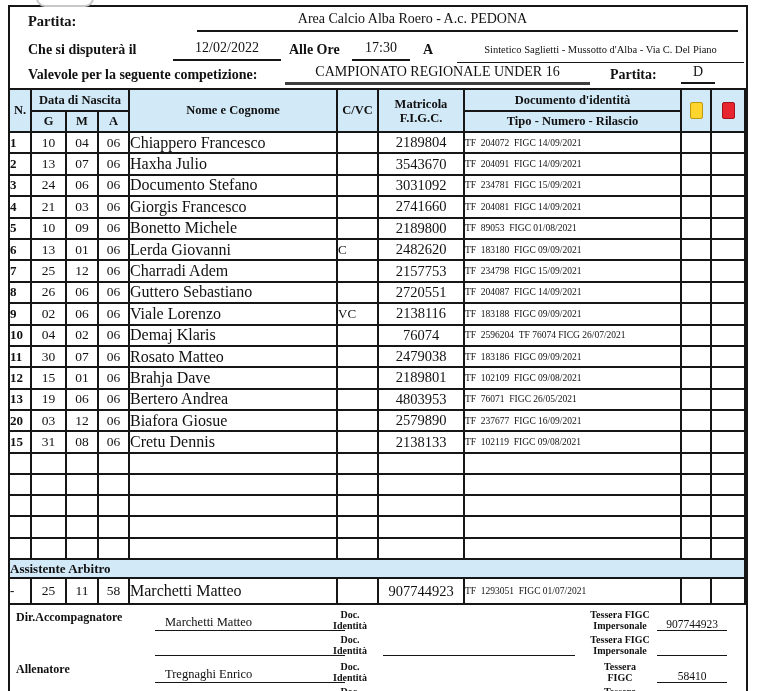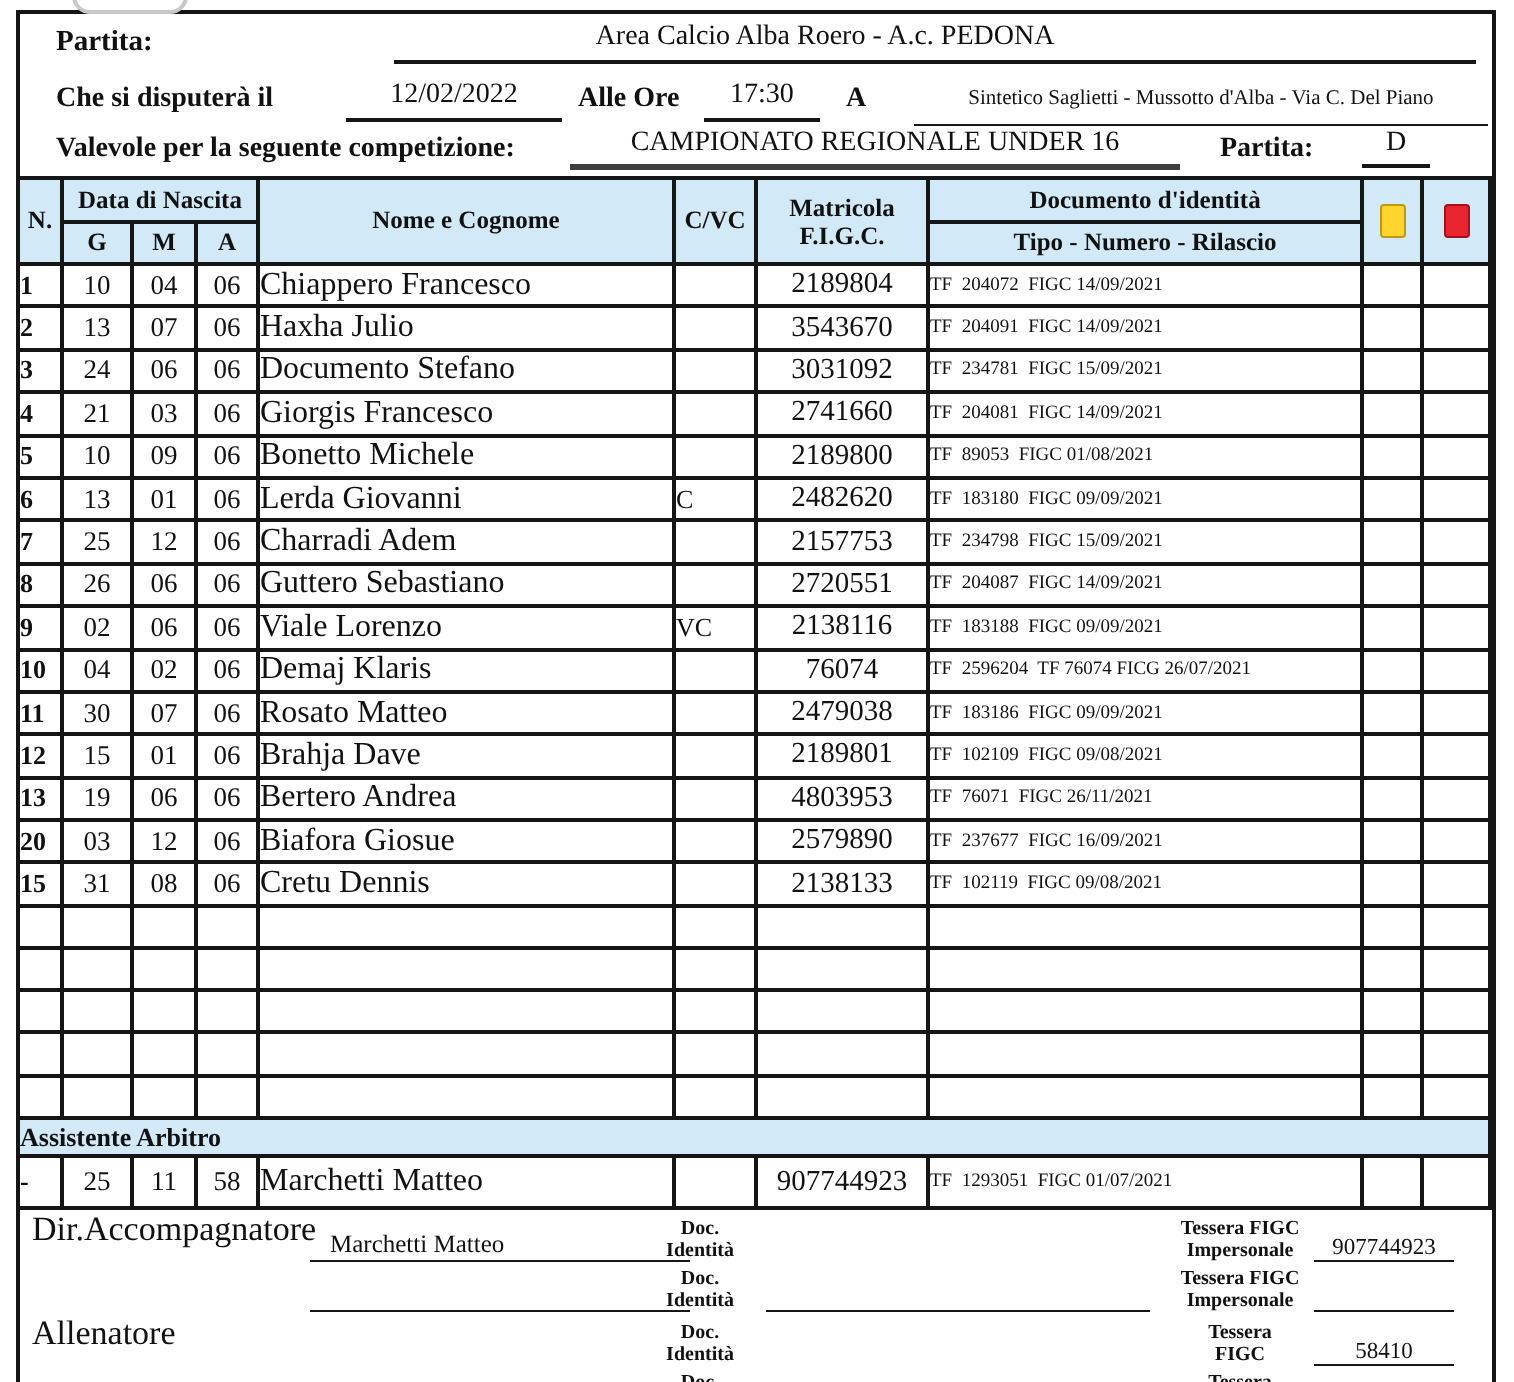--- a/index.html
+++ b/index.html
@@ -30,21 +30,21 @@
   .c-name{padding-left:12px;font-size:16px;white-space:nowrap}
   .c-cvc{padding-left:7px;font-size:13px}
   .c-matr{text-align:center;font-size:14.5px}
   .c-doc{padding-left:7px;font-size:9.5px;white-space:pre}
   .band td{background:#d2e9f7;font-weight:bold;font-size:13px;text-align:left;padding-left:4px}
   .card{display:inline-block;width:11px;height:15px;border-radius:2px;vertical-align:middle}
   .card.y{background:#ffd42c;border:1px solid #bf9a10}
   .card.r{background:#e8252f;border:1px solid #a2121c}
   
   .orow{position:absolute;left:0;width:757px}
-  .o-label{position:absolute;font-weight:normal;font-size:17px;white-space:nowrap}
+  .o-label{position:absolute;font-weight:bold;font-size:12px;white-space:nowrap}
   .o-field{position:absolute;border-bottom:1.7px solid #161616;display:flex;flex-direction:column;justify-content:flex-end}
   .o-name{font-size:12.5px;padding-left:10px;white-space:nowrap}
   .o-small{position:absolute;font-weight:bold;font-size:10px;line-height:10.5px;text-align:center;white-space:nowrap}
   .o-doc-line{font-size:9.5px;line-height:10px;padding-left:6px;white-space:pre}
   .o-tess{font-size:11.5px;text-align:center}
 </style>
 </head>
 <body>
 
 <div class="frame"></div>
@@ -245,21 +245,21 @@
         <td></td>
       </tr>
     <tr class="prow">
         <td class="c-n">13</td>
         <td class="c-gma">19</td>
         <td class="c-gma">06</td>
         <td class="c-gma">06</td>
         <td class="c-name">Bertero Andrea</td>
         <td class="c-cvc"></td>
         <td class="c-matr">4803953</td>
-        <td class="c-doc">TF  76071  FIGC 26/11/2021</td>
+        <td class="c-doc">TF  76071  FIGC 26/05/2021</td>
         <td></td>
         <td></td>
       </tr>
     <tr class="prow">
         <td class="c-n">20</td>
         <td class="c-gma">03</td>
         <td class="c-gma">12</td>
         <td class="c-gma">06</td>
         <td class="c-name">Biafora Giosue</td>
         <td class="c-cvc"></td>
@@ -384,20 +384,21 @@
   </div>
   <div class="o-small" style="left:588px;width:64px;bottom:0">
     <div>Tessera FIGC</div>
     <div>Impersonale</div>
   </div>
   <div class="o-field o-tess" style="left:657px;width:70px;bottom:0;height:14px"></div>
 </div>
 
 <div class="orow" style="top:656px;height:27px">
   <div class="o-label" style="left:16px;bottom:6px">Allenatore</div>
+  <div class="o-field o-name" style="left:155px;width:180px;bottom:0;height:22px">Tregnaghi Enrico</div>
   <div class="o-small" style="left:322px;width:56px;bottom:0">
     <div>Doc.</div>
     <div>Identità</div>
   </div>
   <div class="o-small" style="left:588px;width:64px;bottom:0">
     <div>Tessera</div>
     <div>FIGC</div>
   </div>
   <div class="o-field o-tess" style="left:657px;width:70px;bottom:0;height:16px">58410</div>
 </div>

